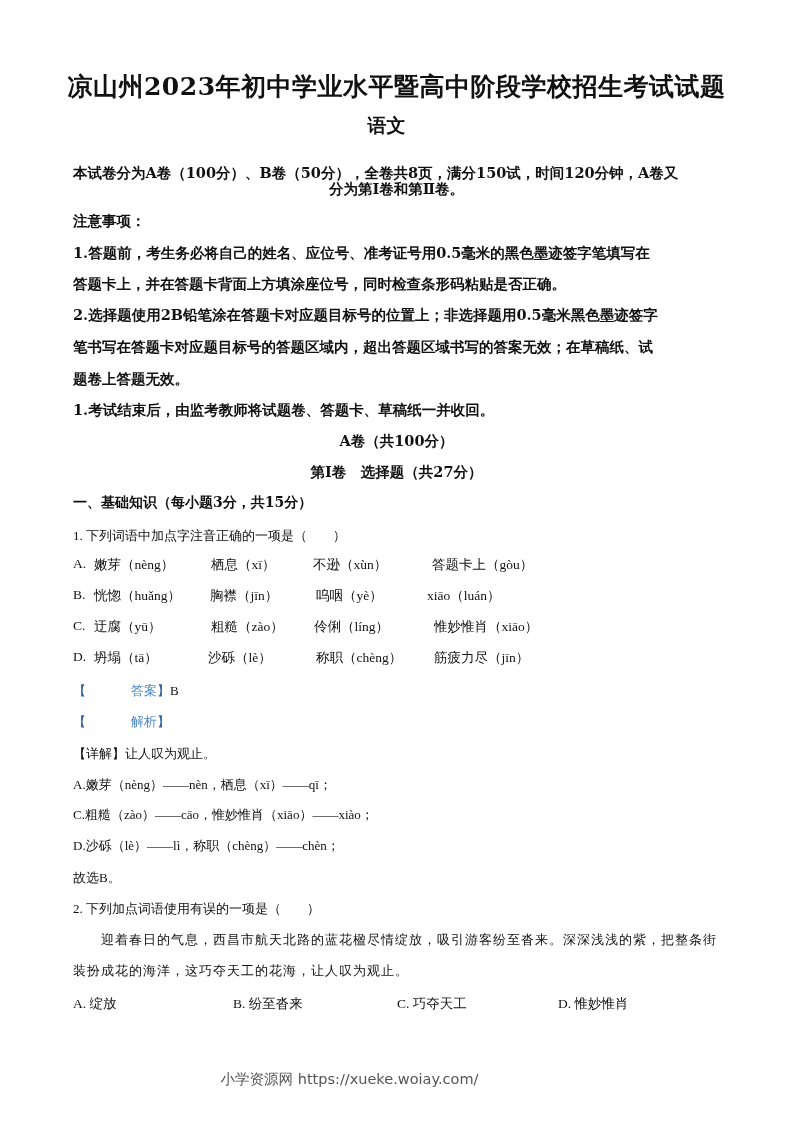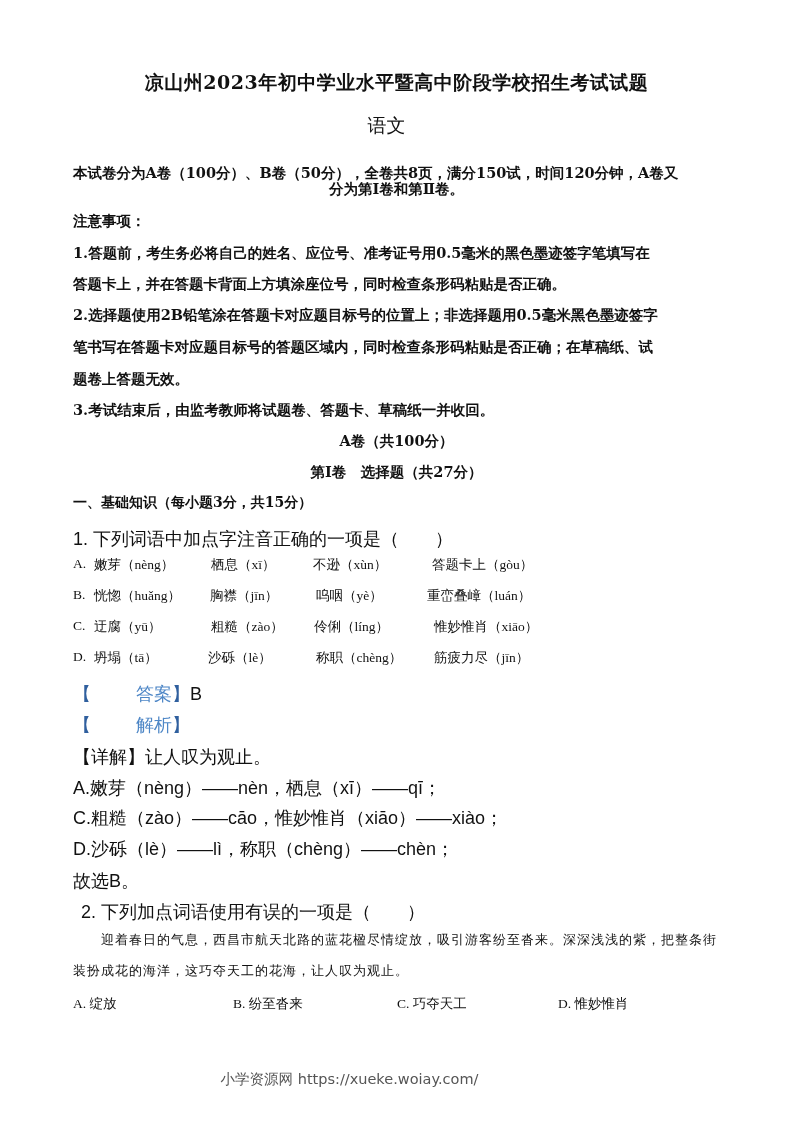--- a/index.html
+++ b/index.html
@@ -1,65 +1,65 @@
 <!DOCTYPE html>
 <html><head>
 <meta charset="utf-8">
 <style>
   html, body { margin: 0; padding: 0; background: #ffffff; }
   body { width: 793px; height: 1122px; position: relative; overflow: hidden; color: #111; font-family: "DejaVu Serif", "Liberation Serif", serif; }
   .abs { position: absolute; }
-  .title { left: 0; width: 793px; top: 70px; text-align: center; font-size: 19px; font-weight: bold; letter-spacing: 0.5px; }
-  .subject { left: 0; width: 773px; top: 113px; text-align: center; font-size: 19px; font-weight: normal; }
+  .title { left: 0; width: 793px; top: 70px; text-align: center; font-size: 25px; font-weight: bold; letter-spacing: 0.5px; }
+  .subject { left: 0; width: 773px; top: 113px; text-align: center; font-size: 19px; font-weight: bold; }
   .bold { font-weight: bold; font-size: 14.5px; }
   .intro1 { left: 73px; top: 148px; width: 660px; margin-top: 16px; }
   .intro2 { left: 0; width: 793px; top: 180px; text-align: center; }
   .line { left: 73px; }
   .center { left: 0; width: 793px; text-align: center; }
-  .norm { font-size: 18px; font-family: Liberation Sans, sans-serif; text-align: center; }
+  .norm { font-size: 13px; font-family: Liberation Serif, serif; text-align: center; }
   .opt { position: absolute; font-size: 13.5px; font-family: "Liberation Serif", "DejaVu Serif", serif; white-space: nowrap; }
   .blue { color: #4d86c6; margin-left: 45px; }
   .bracket { color: #2f5f9e; }
   .passage { font-size: 13px; font-family: "DejaVu Serif", serif; letter-spacing: 1px; }
   .footer { left: 0; width: 699px; top: 1070px; text-align: center; font-size: 14.5px; color: #555; font-family: "DejaVu Sans", "Liberation Sans", sans-serif; }
 </style>
 </head>
 <body>
 
 <div class="abs title">凉山州2023年初中学业水平暨高中阶段学校招生考试试题</div>
 <div class="abs subject">语文</div>
 <div class="abs bold intro1">本试卷分为A卷（100分）、B卷（50分），全卷共8页，满分150试，时间120分钟，A卷又</div>
 <div class="abs bold intro2">分为第Ⅰ卷和第Ⅱ卷。</div>
 
 <div class="abs bold line" style="top:212px">注意事项：</div>
 <div class="abs bold line" style="top:244px">1.答题前，考生务必将自己的姓名、应位号、准考证号用0.5毫米的黑色墨迹签字笔填写在</div>
 <div class="abs bold line" style="top:275px">答题卡上，并在答题卡背面上方填涂座位号，同时检查条形码粘贴是否正确。</div>
 <div class="abs bold line" style="top:306px">2.选择题使用2B铅笔涂在答题卡对应题目标号的位置上；非选择题用0.5毫米黑色墨迹签字</div>
-<div class="abs bold line" style="top:338px">笔书写在答题卡对应题目标号的答题区域内，同时检查条形码粘贴是否正确；在草稿纸、试</div>
+<div class="abs bold line" style="top:338px">笔书写在答题卡对应题目标号的答题区域内，超出答题区域书写的答案无效；在草稿纸、试</div>
 <div class="abs bold line" style="top:370px">题卷上答题无效。</div>
-<div class="abs bold line" style="top:401px">3.考试结束后，由监考教师将试题卷、答题卡、草稿纸一并收回。</div>
+<div class="abs bold line" style="top:401px">1.考试结束后，由监考教师将试题卷、答题卡、草稿纸一并收回。</div>
 
 <div class="abs bold center" style="top:432px">A卷（共100分）</div>
 <div class="abs bold center" style="top:463px">第Ⅰ卷　选择题（共27分）</div>
 <div class="abs bold line" style="top:494px; font-size:14px">一、基础知识（每小题3分，共15分）</div>
 
 <div class="abs norm line" style="top:527px">1. 下列词语中加点字注音正确的一项是（　　）</div>
 
 <div>
   <span class="opt" style="left:73px; top:556px">A.</span>
   <span class="opt" style="left:94px; top:556px">嫩芽（nèng）</span>
   <span class="opt" style="left:211px; top:556px">栖息（xī）</span>
   <span class="opt" style="left:313px; top:556px">不逊（xùn）</span>
   <span class="opt" style="left:432px; top:556px">答题卡上（gòu）</span>
 
   <span class="opt" style="left:73px; top:587px">B.</span>
   <span class="opt" style="left:94px; top:587px">恍惚（huǎng）</span>
   <span class="opt" style="left:210px; top:587px">胸襟（jīn）</span>
   <span class="opt" style="left:316px; top:587px">呜咽（yè）</span>
-  <span class="opt" style="left:427px; top:587px">重峦叠嶂（luán）</span>
+  <span class="opt" style="left:427px; top:587px">xiāo（luán）</span>
 
   <span class="opt" style="left:73px; top:618px">C.</span>
   <span class="opt" style="left:94px; top:618px">迂腐（yū）</span>
   <span class="opt" style="left:211px; top:618px">粗糙（zào）</span>
   <span class="opt" style="left:314px; top:618px">伶俐（líng）</span>
   <span class="opt" style="left:434px; top:618px">惟妙惟肖（xiāo）</span>
 
   <span class="opt" style="left:73px; top:649px">D.</span>
   <span class="opt" style="left:94px; top:649px">坍塌（tā）</span>
   <span class="opt" style="left:208px; top:649px">沙砾（lè）</span>
@@ -74,21 +74,21 @@
   <span class="bracket">【</span><span class="blue">解析</span><span class="bracket">】</span>
 </div>
 <div class="abs norm" style="left:73px; top:745px">
   <span>【</span><span>详解</span><span>】</span><span>让人叹为观止。</span>
 </div>
 <div class="abs norm" style="left:73px; top:776px">A.嫩芽（nèng）——nèn，栖息（xī）——qī；</div>
 <div class="abs norm" style="left:73px; top:806px">C.粗糙（zào）——cāo，惟妙惟肖（xiāo）——xiào；</div>
 <div class="abs norm" style="left:73px; top:837px">D.沙砾（lè）——lì，称职（chèng）——chèn；</div>
 <div class="abs norm" style="left:73px; top:869px">故选B。</div>
 
-<div class="abs norm" style="left:81px; top:900px">2. 下列加点词语使用有误的一项是（　　）</div>
+<div class="abs norm" style="left:73px; top:900px">2. 下列加点词语使用有误的一项是（　　）</div>
 <div class="abs passage" style="left:101px; top:931px; white-space:nowrap">迎着春日的气息，西昌市航天北路的蓝花楹尽情绽放，吸引游客纷至沓来。深深浅浅的紫，把整条街</div>
 <div class="abs passage" style="left:73px; top:962px; white-space:nowrap">装扮成花的海洋，这巧夺天工的花海，让人叹为观止。</div>
 
 <span class="opt" style="left:73px; top:995px">A. 绽放</span>
 <span class="opt" style="left:233px; top:995px">B. 纷至沓来</span>
 <span class="opt" style="left:397px; top:995px">C. 巧夺天工</span>
 <span class="opt" style="left:558px; top:995px">D. 惟妙惟肖</span>
 
 <div class="abs footer">小学资源网 https://xueke.woiay.com/</div>
 

